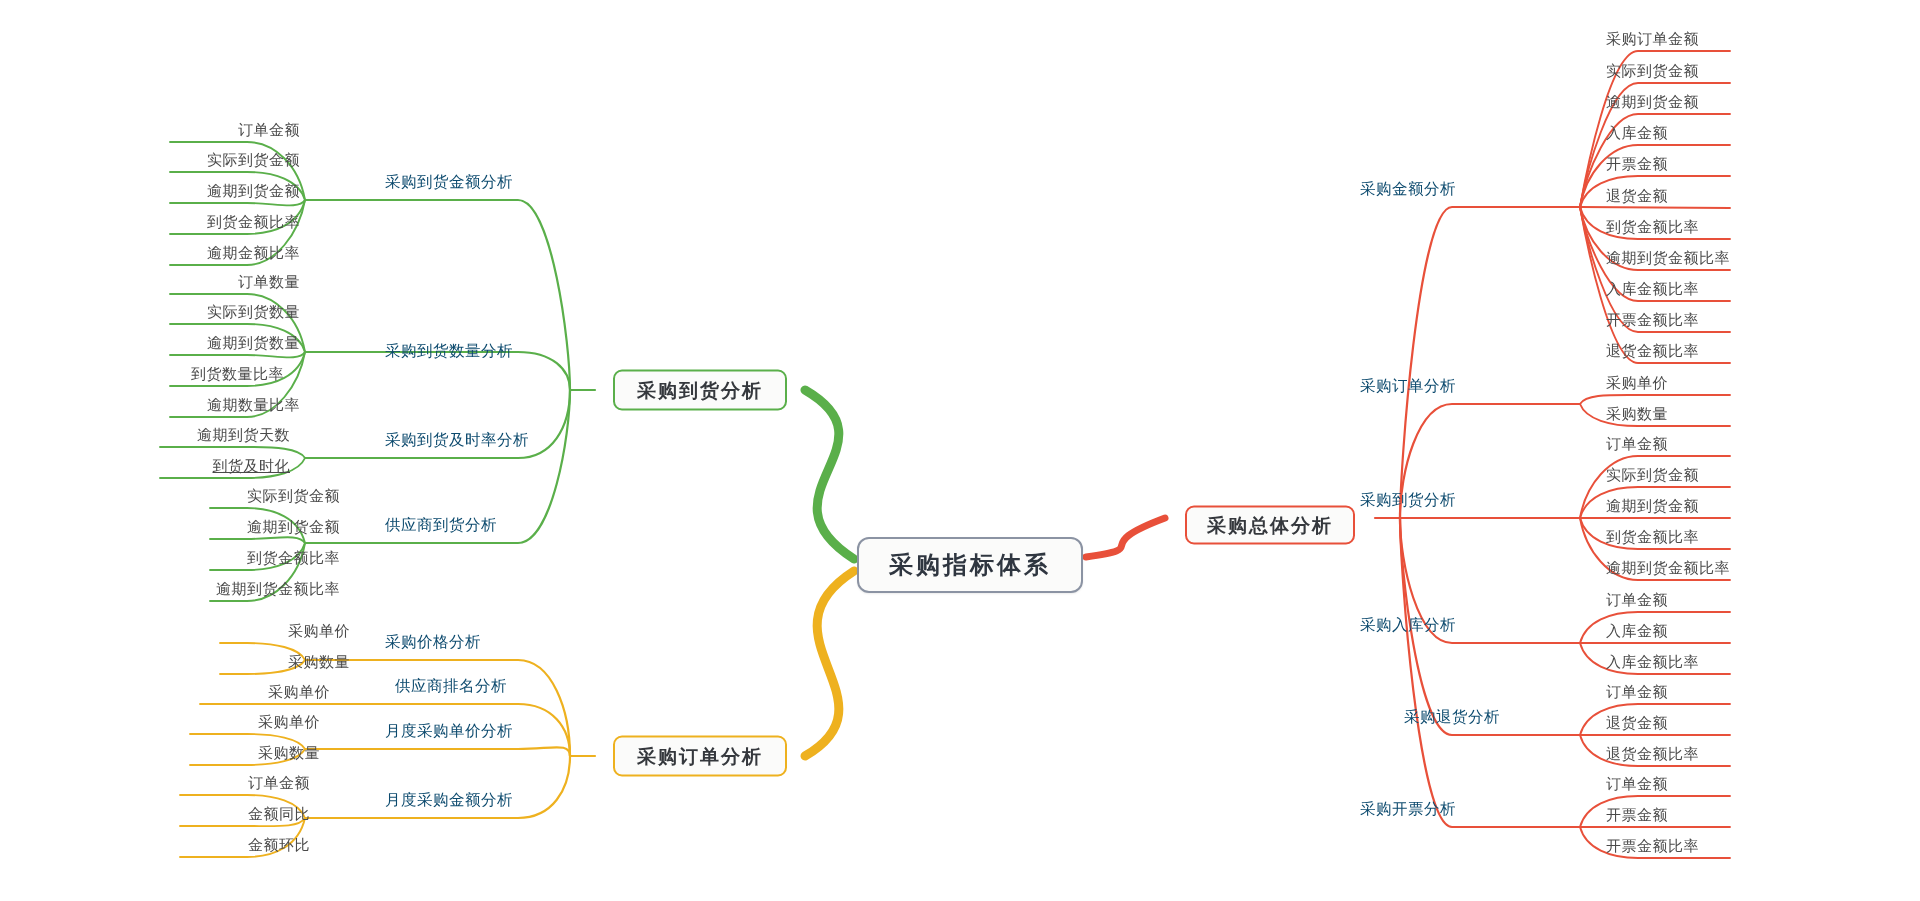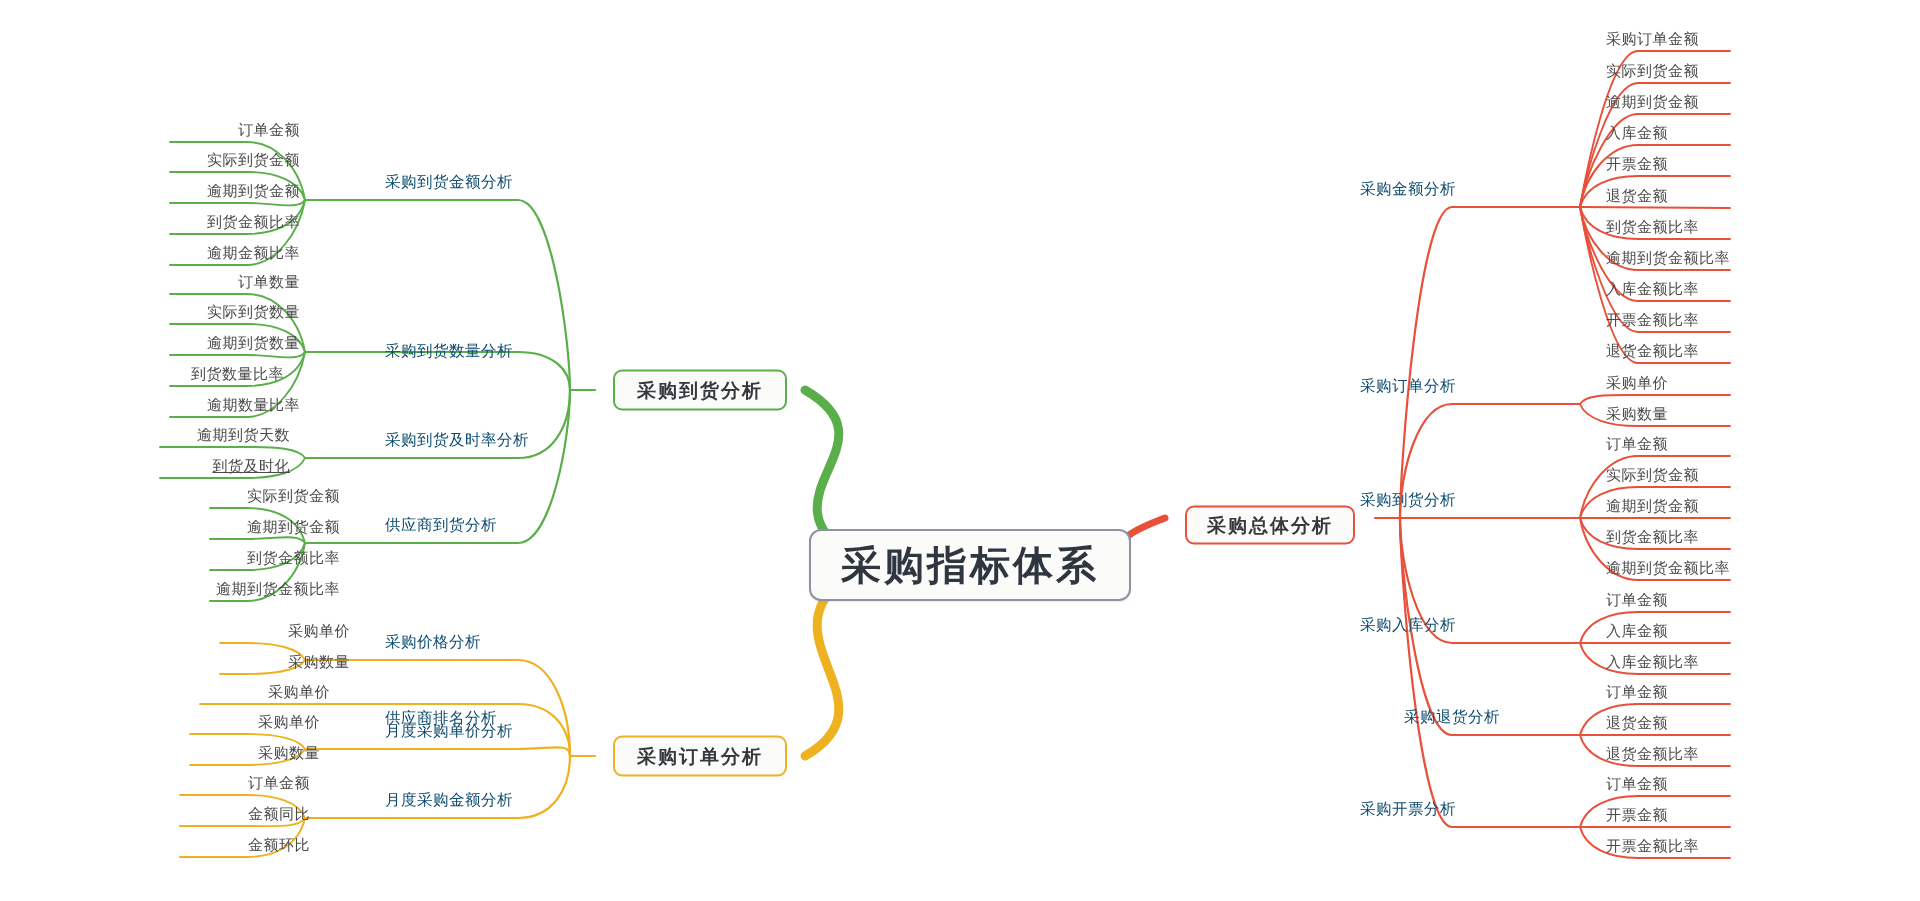--- a/index.html
+++ b/index.html
@@ -57,21 +57,21 @@
     align-items: center;
     justify-content: center;
     background: #fbfbfa;
     border-radius: 9px;
     font-weight: bold;
     box-sizing: border-box;
   }
   .boxed.root {
     border: 2px solid #8b93a3;
     color: #2f3640;
-    font-size: 40px;
+    font-size: 24px;
     letter-spacing: 3px;
     padding: 14px 30px;
     border-radius: 12px;
     box-shadow: 0 1px 2px rgba(0,0,0,.08);
   }
   .boxed.green  { border: 2px solid #5aaf4a; color: #35383d; font-size: 19px; letter-spacing: 2px; padding: 9px 22px; }
   .boxed.orange { border: 2px solid #eeb11f; color: #35383d; font-size: 19px; letter-spacing: 2px; padding: 9px 22px; }
   .boxed.red    { border: 2px solid #e8503a; color: #35383d; font-size: 19px; letter-spacing: 2px; padding: 8px 20px; margin-top: 7px; }
 </style>
 </head>
@@ -171,21 +171,21 @@
       <div class="node leaf left" style="top: 467px; left: 160px; width: 130px; text-decoration: underline;">到货及时化</div>
       <div class="node branch-title" style="left: 385px; top: 525px;">供应商到货分析</div>
       <div class="node leaf left" style="top: 497px; left: 210px; width: 130px;">实际到货金额</div>
       <div class="node leaf left" style="top: 528px; left: 210px; width: 130px;">逾期到货金额</div>
       <div class="node leaf left" style="top: 559px; left: 210px; width: 130px;">到货金额比率</div>
       <div class="node leaf left" style="top: 590px; left: 210px; width: 130px;">逾期到货金额比率</div>
       <div class="node boxed orange" style="left: 700px; top: 756px;">采购订单分析</div>
       <div class="node branch-title" style="left: 385px; top: 642px;">采购价格分析</div>
       <div class="node leaf left" style="top: 632px; left: 220px; width: 130px;">采购单价</div>
       <div class="node leaf left" style="top: 663px; left: 220px; width: 130px;">采购数量</div>
-      <div class="node branch-title" style="left: 385px; top: 686px; margin-top: 32px;">供应商排名分析</div>
+      <div class="node branch-title" style="left: 395px; top: 686px;">供应商排名分析</div>
       <div class="node leaf left" style="top: 693px; left: 200px; width: 130px;">采购单价</div>
       <div class="node branch-title" style="left: 385px; top: 731px;">月度采购单价分析</div>
       <div class="node leaf left" style="top: 723px; left: 190px; width: 130px;">采购单价</div>
       <div class="node leaf left" style="top: 754px; left: 190px; width: 130px;">采购数量</div>
       <div class="node branch-title" style="left: 385px; top: 800px;">月度采购金额分析</div>
       <div class="node leaf left" style="top: 784px; left: 180px; width: 130px;">订单金额</div>
       <div class="node leaf left" style="top: 815px; left: 180px; width: 130px;">金额同比</div>
       <div class="node leaf left" style="top: 846px; left: 180px; width: 130px;">金额环比</div>
       <div class="node boxed red" style="left: 1270px; top: 518px;">采购总体分析</div>
       <div class="node branch-title" style="left: 1360px; top: 189px;">采购金额分析</div>

